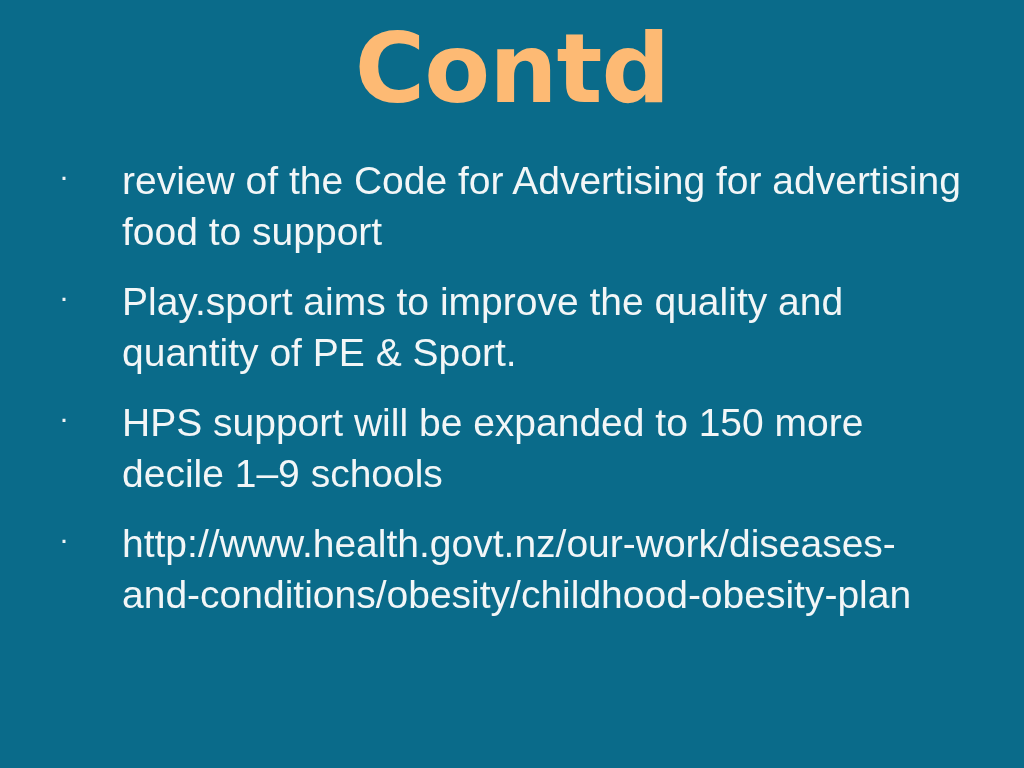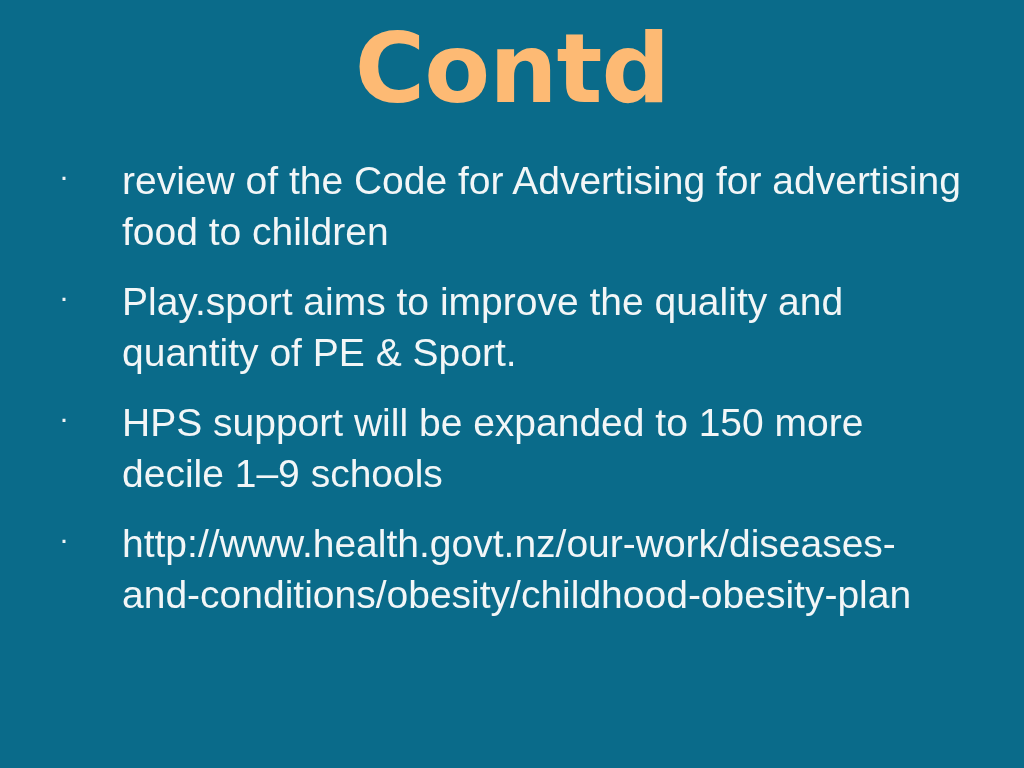--- a/index.html
+++ b/index.html
@@ -78,21 +78,21 @@
 </head>
 <body>
 
 <div class="slide">
   <div class="clip-wrap">
     <div class="slide-title">Contd</div>
 
     <ul class="body-list">
       <li class="bullet-item">
         <span class="dot">·</span>
-        <span class="text">review of the Code for Advertising  for advertising food to children</span>
+        <span class="text">review of the Code for Advertising  for advertising food to support</span>
       </li>
       <li class="bullet-item">
         <span class="dot">·</span>
         <span class="text">Play.sport aims to improve the quality and quantity of PE &amp; Sport.</span>
       </li>
       <li class="bullet-item">
         <span class="dot">·</span>
         <span class="text">HPS support will be expanded to 150 more decile 1–9 schools</span>
       </li>
       <li class="bullet-item">

